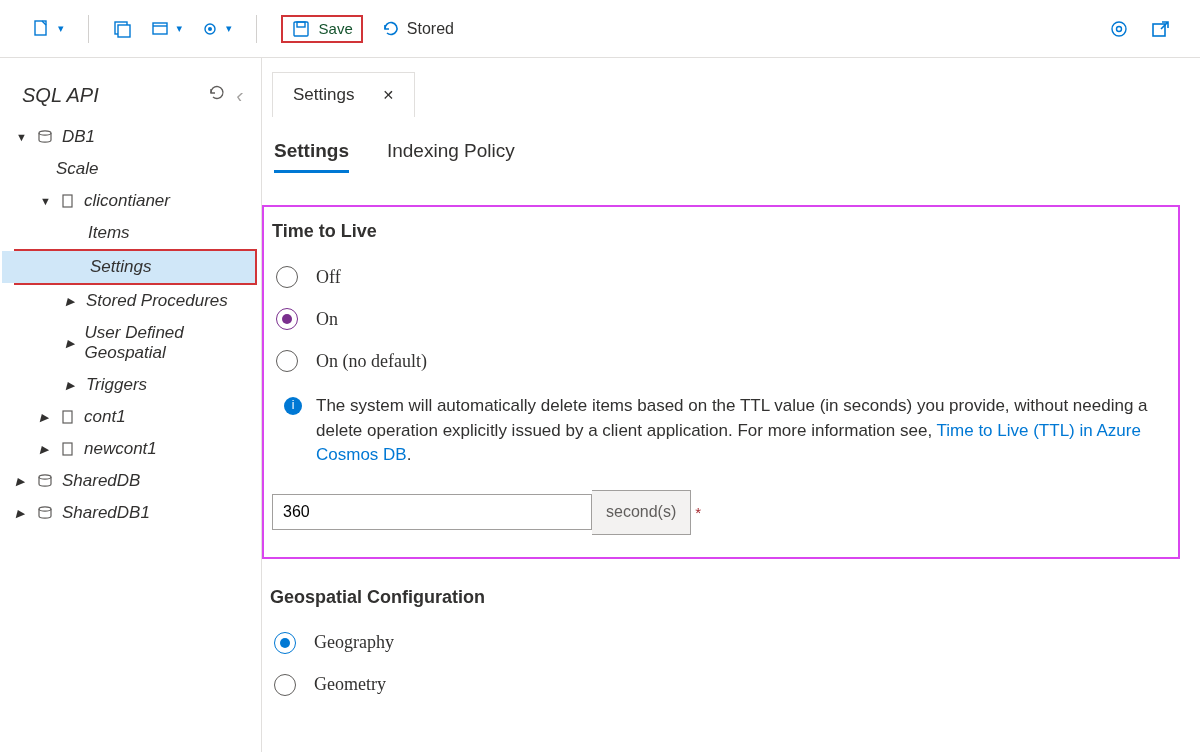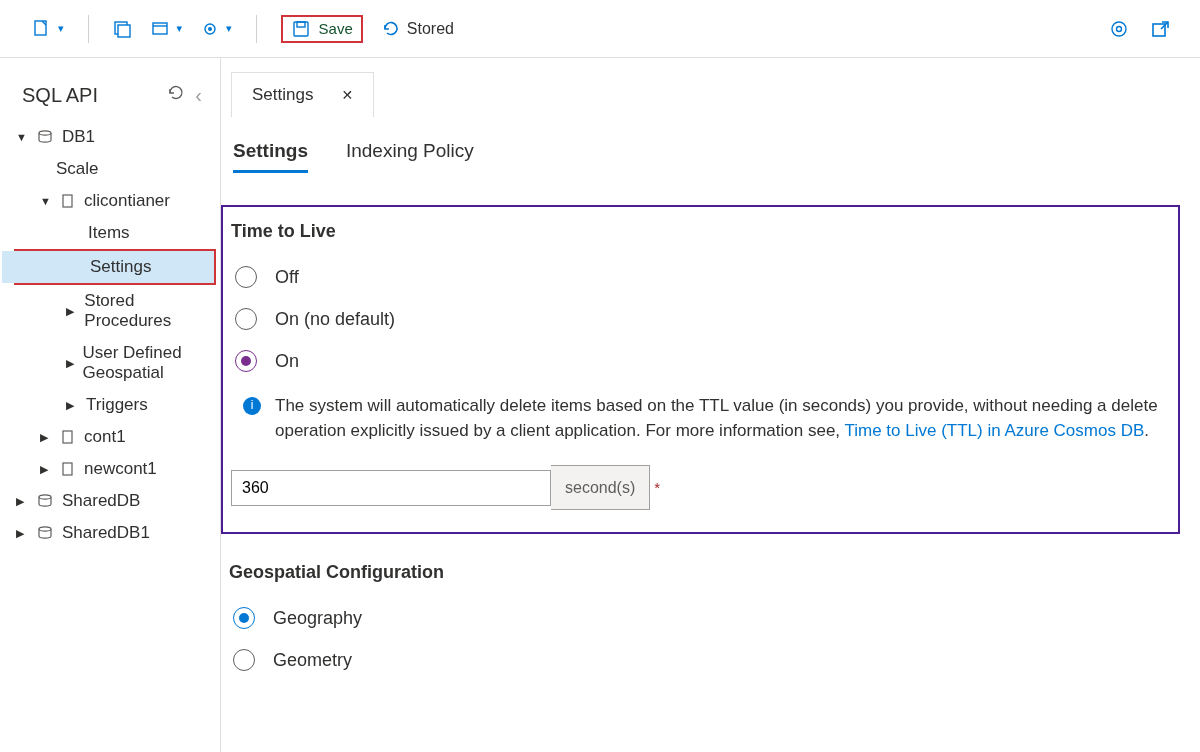--- a/index.html
+++ b/index.html
@@ -9,21 +9,21 @@
   .toolbar-divider { width: 1px; height: 28px; background: #d2d0ce; margin: 0 6px; }
   .tb-btn { display: inline-flex; align-items: center; gap: 6px; color: #0078d4; cursor: pointer; font-size: 16px; }
   .tb-btn .chev { font-size: 11px; color: #0078d4; }
   .tb-btn.black { color: #323130; }
   .toolbar-right { margin-left: auto; display: flex; gap: 20px; }
   .save-wrap { display: inline-flex; align-items: center; gap: 8px; padding: 2px 8px; border: 2px solid #d13438; }
   .save-wrap span.txt { color: #14532d; }
 
   .body-row { display: flex; height: calc(100% - 58px); }
 
-  .sidebar { width: 221px; border-right: 1px solid #e1dfdd; padding-top: 18px; }
+  .sidebar { width: 262px; border-right: 1px solid #e1dfdd; padding-top: 18px; font-style: italic; }
   .sidebar-hdr { display: flex; align-items: center; justify-content: space-between; padding: 8px 18px 14px 22px; font-size: 20px; }
   .sidebar-hdr .icons { display: flex; gap: 10px; color: #605e5c; }
 
   .tree-row { display: flex; align-items: center; gap: 8px; padding: 6px 14px 6px 16px; font-size: 17px; cursor: pointer; }
   .tree-caret { font-size: 11px; width: 12px; color: #323130; }
   .tree-icon { color: #605e5c; display: inline-flex; }
   .indent-1 { padding-left: 56px; }
   .indent-2 { padding-left: 40px; }
   .indent-3 { padding-left: 88px; }
   .indent-4 { padding-left: 66px; }
@@ -33,24 +33,24 @@
   .main { flex: 1; padding: 0 12px 0 0; }
 
   .tabs-row { display: flex; align-items: flex-end; height: 58px; margin-left: 10px; }
   .tab { border: 1px solid #e1dfdd; border-bottom: none; background: #fff; padding: 12px 20px; display: flex; align-items: center; gap: 28px; font-size: 17px; position: relative; top: 1px; }
   .tab .x { font-size: 14px; color: #323130; cursor: pointer; }
 
   .subtabs { display: flex; gap: 38px; padding: 24px 0 8px 12px; font-size: 19px; }
   .subtab { padding-bottom: 8px; cursor: pointer; color: #323130; }
   .subtab.active { border-bottom: 3px solid #0078d4; font-weight: 600; }
 
-  .ttl-block { border: 2px solid #4c1d95; padding: 14px 18px 22px 8px; margin: 24px 8px 0 0; }
+  .ttl-block { border: 2px solid #d946ef; padding: 14px 18px 22px 8px; margin: 24px 8px 0 0; }
   .sec-title { font-weight: 600; font-size: 18px; margin-bottom: 14px; color: #323130; }
 
-  .radio-row { display: flex; align-items: center; gap: 18px; padding: 10px 0 10px 4px; font-size: 18px; }
+  .radio-row { display: flex; align-items: center; gap: 18px; padding: 10px 0 10px 4px; font-size: 18px; font-family: Liberation Serif, serif; }
   .radio { width: 22px; height: 22px; border: 1px solid #605e5c; border-radius: 50%; display: inline-flex; align-items: center; justify-content: center; }
   .radio.checked .dot { width: 10px; height: 10px; border-radius: 50%; background: #7a2f8e; }
   .radio.checked-blue .dot { width: 10px; height: 10px; border-radius: 50%; background: #0078d4; }
   .radio.checked-border { border-color: #7a2f8e; }
   .radio.checked-blue-border { border-color: #0078d4; }
 
   .info-row { display: flex; gap: 14px; padding: 12px 0 8px 12px; font-size: 17px; line-height: 1.45; }
   .info-i { width: 18px; height: 18px; border-radius: 50%; background: #0078d4; color: #fff; font-size: 12px; display: inline-flex; align-items: center; justify-content: center; flex-shrink: 0; margin-top: 3px; }
   .info-link { color: #0078d4; cursor: pointer; }
 
@@ -245,30 +245,30 @@
     <div class="ttl-block">
       <div class="sec-title">Time to Live</div>
 
       <div class="radio-row">
         <span class="radio">
             <span class="dot"></span>
           </span>
         <span>Off</span>
       </div>
       <div class="radio-row">
+        <span class="radio checked checked-border">
+            <span class="dot"></span>
+          </span>
+        <span>On</span>
+      </div>
+      <div class="radio-row">
         <span class="radio">
             <span class="dot"></span>
           </span>
         <span>On (no default)</span>
-      </div>
-      <div class="radio-row">
-        <span class="radio checked checked-border">
-            <span class="dot"></span>
-          </span>
-        <span>On</span>
       </div>
 
       <div class="info-row">
         <span class="info-i">i</span>
         <div>
           <span>The system will automatically delete items based on the TTL value (in seconds) you provide, without needing a delete operation explicitly issued by a client application. For more information see, </span>
           <span class="info-link">Time to Live (TTL) in Azure Cosmos DB</span><span>.</span>
         </div>
       </div>
 

